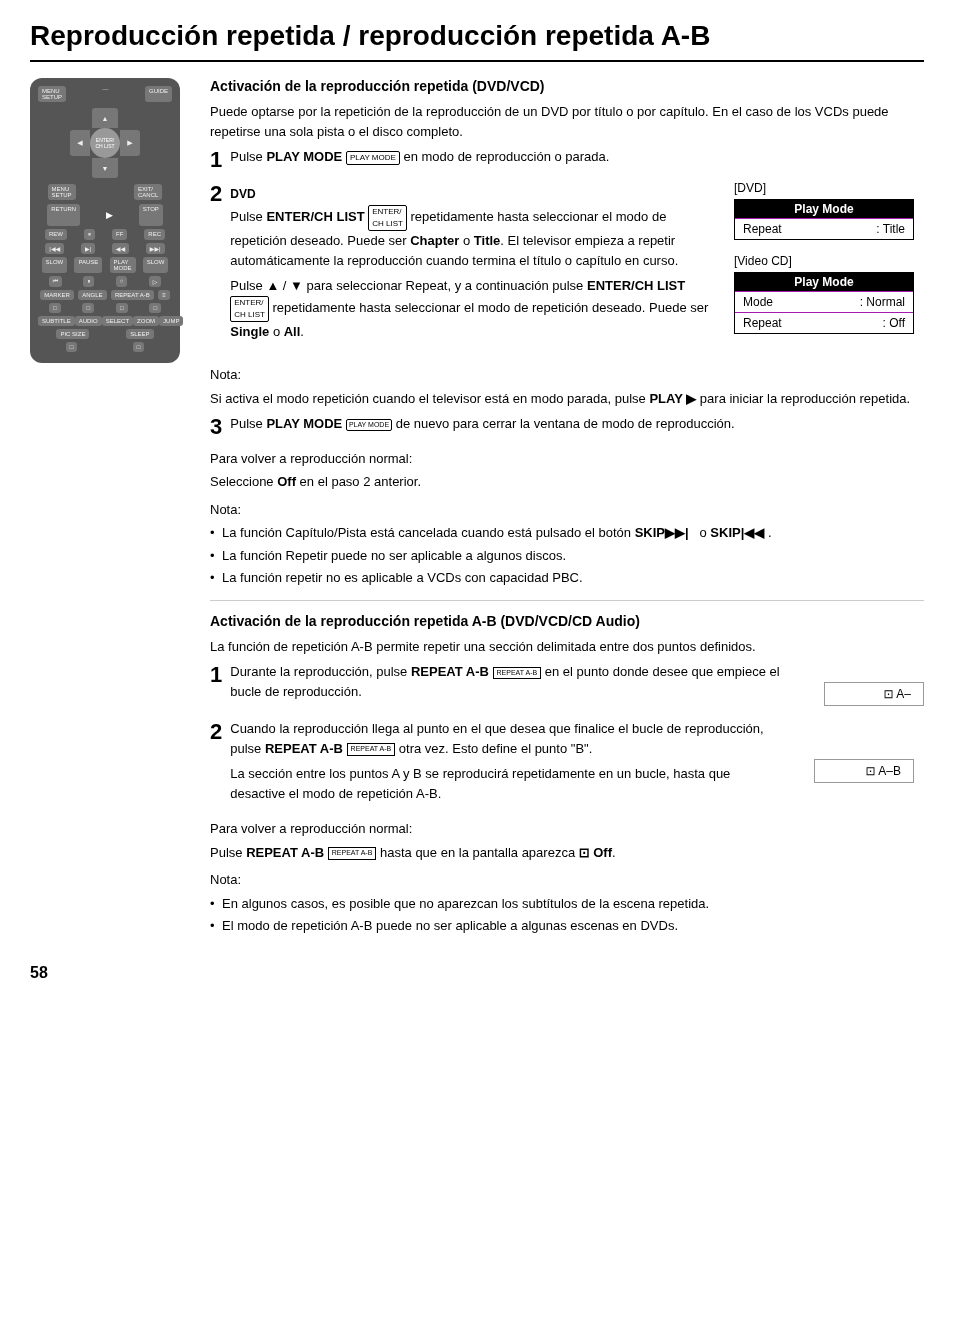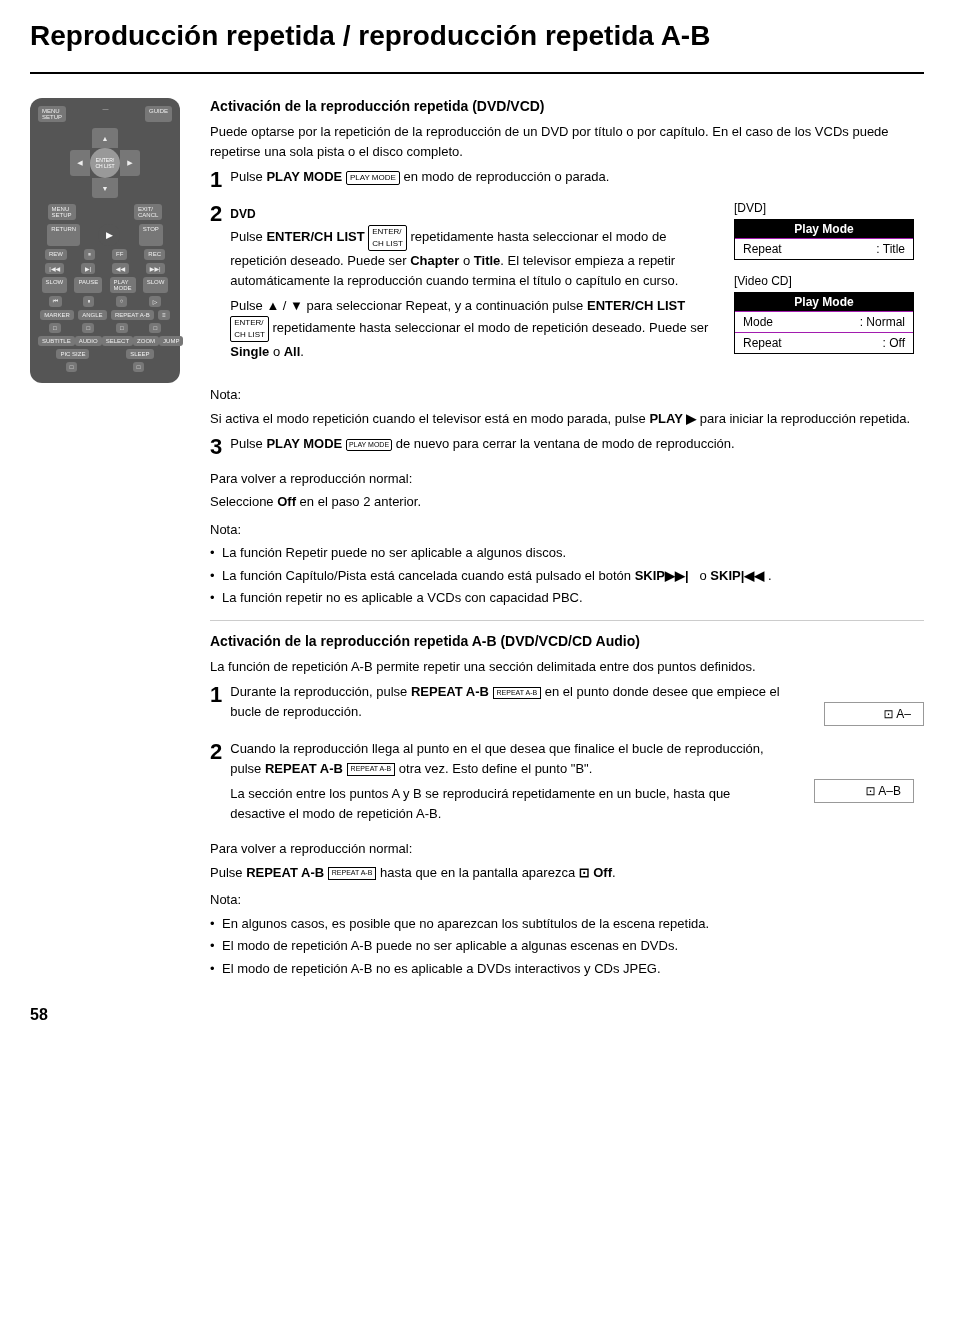--- a/index.html
+++ b/index.html
@@ -9,22 +9,22 @@
       background: #fff;
       font-family: Arial, Helvetica, sans-serif;
       font-size: 13px;
       color: #000;
       padding: 20px 30px 30px 30px;
     }
     .page-title {
       font-size: 28px;
       font-weight: bold;
       border-bottom: 2px solid #000;
-      padding-bottom: 20px;
-      margin-bottom: 24px;
+      padding-bottom: 8px;
+      margin-bottom: 16px;
     }
     .main-content {
       display: flex;
       gap: 20px;
     }
     .left-panel {
       flex: 0 0 160px;
     }
     .right-panel {
       flex: 1;
@@ -385,22 +385,22 @@
       </div>
     </div>
 
     <p class="nota-header">Para volver a reproducción normal:</p>
     <p>
       Seleccione <span class="bold">Off</span> en el paso 2 anterior.
     </p>
 
     <p class="nota-header">Nota:</p>
     <ul class="bullet-list">
+      <li>La función Capítulo/Pista está cancelada cuando está pulsado el botón <span class="bold">SKIP▶▶|</span>&nbsp;&nbsp; o <span class="bold">SKIP|◀◀</span> .</li>
       <li>La función Repetir puede no ser aplicable a algunos discos.</li>
-      <li>La función Capítulo/Pista está cancelada cuando está pulsado el botón <span class="bold">SKIP▶▶|</span>&nbsp;&nbsp; o <span class="bold">SKIP|◀◀</span> .</li>
       <li>La función repetir no es aplicable a VCDs con capacidad PBC.</li>
     </ul>
 
     <hr class="divider-line">
 
     <div class="section-header">Activación de la reproducción repetida A-B (DVD/VCD/CD Audio)</div>
     <p>La función de repetición A-B permite repetir una sección delimitada entre dos puntos definidos.</p>
 
     <div style="display:flex; gap:20px; align-items:flex-start; margin-bottom:12px;">
       <div class="step-block" style="flex:1; margin-bottom:0;">
@@ -433,19 +433,18 @@
 
     <p class="nota-header">Para volver a reproducción normal:</p>
     <p>
       Pulse <span class="bold">REPEAT A-B</span> <span class="repeat-ab-icon">REPEAT A-B</span> hasta que en la pantalla aparezca <span class="bold">⊡ Off</span>.
     </p>
 
     <p class="nota-header">Nota:</p>
     <ul class="bullet-list">
       <li>En algunos casos, es posible que no aparezcan los subtítulos de la escena repetida.</li>
       <li>El modo de repetición A-B puede no ser aplicable a algunas escenas en DVDs.</li>
-      <li>El modo de repetición A-B no es aplicable a DVDs interactivos y CDs JPEG.</li>
     </ul>
 
   </div>
 </div>
 
 <div class="page-number">58</div>
 
 </body></html>

